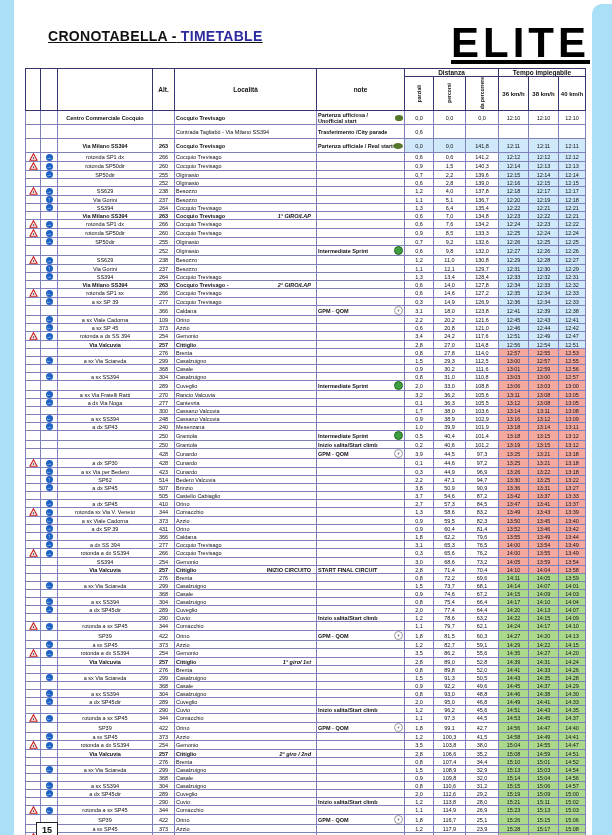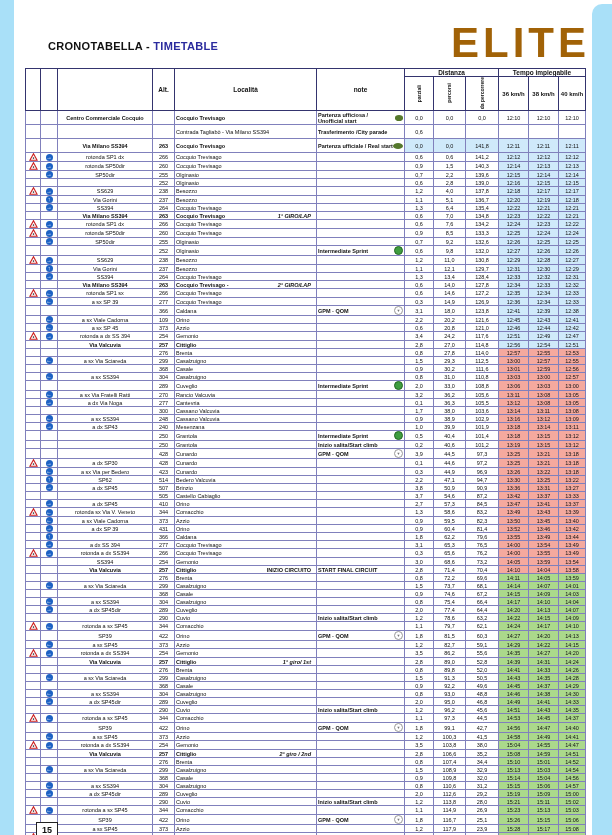--- a/index.html
+++ b/index.html
@@ -1,22 +1,22 @@
 <!DOCTYPE html>
 <html><head>
 <meta charset="utf-8">
 <style>
   html,body{margin:0;padding:0;}
   body{width:612px;height:835px;background:#ffffff;font-family:"Liberation Sans",sans-serif;position:relative;overflow:hidden;}
   .side-bar{position:absolute;background:#a9e0f8;}
   .bar-left{left:0;top:0;width:14px;height:835px;}
   .bar-right{left:592px;top:4px;width:20px;height:831px;border-top-left-radius:10px;}
-  .title{position:absolute;left:48px;top:40px;font-size:11px;font-weight:bold;letter-spacing:.3px;color:#111;}
+  .title{position:absolute;left:48px;top:28px;font-size:14px;font-weight:bold;letter-spacing:.3px;color:#111;text-decoration:underline;}
   .title .blue{color:#2b2b9e;}
-  .logo{position:absolute;left:430px;top:22px;width:160px;text-align:right;font-size:42px;font-weight:900;letter-spacing:4px;color:#a16207;line-height:1;}
+  .logo{position:absolute;left:430px;top:22px;width:160px;text-align:right;font-size:42px;font-weight:900;letter-spacing:4px;color:#000000;line-height:1;text-decoration:underline;}
   .pagenum{position:absolute;left:36px;top:822px;width:20px;height:16px;border:1px solid #222;font-size:9px;font-weight:bold;text-align:center;line-height:15px;color:#111;background:#fff;}
   table.tt{position:absolute;left:25px;top:68px;width:560px;border-collapse:collapse;table-layout:fixed;font-size:5.5px;color:#111;border:1.5px solid #34346e;}
   table.tt th,table.tt td{border:0.5px solid #8080bc;padding:0 1px;overflow:hidden;white-space:nowrap;line-height:6px;height:7px;}
   table.tt thead th{border-color:#34346e;background:#fff;font-weight:bold;}
   table.tt thead{border-bottom:1.5px solid #34346e;}
   th.grp{font-size:6.5px;height:11px;}
   th.lbl{font-size:6.5px;}
   th.spd{font-size:6px;width:auto;}
   th.vert{height:24px;vertical-align:middle;}
   th.vert span{writing-mode:vertical-rl;transform:rotate(180deg);font-size:5px;display:inline-block;line-height:1;}

